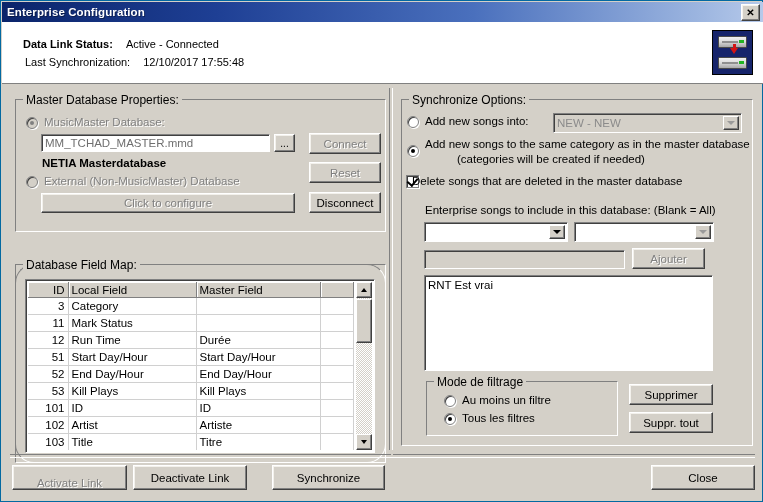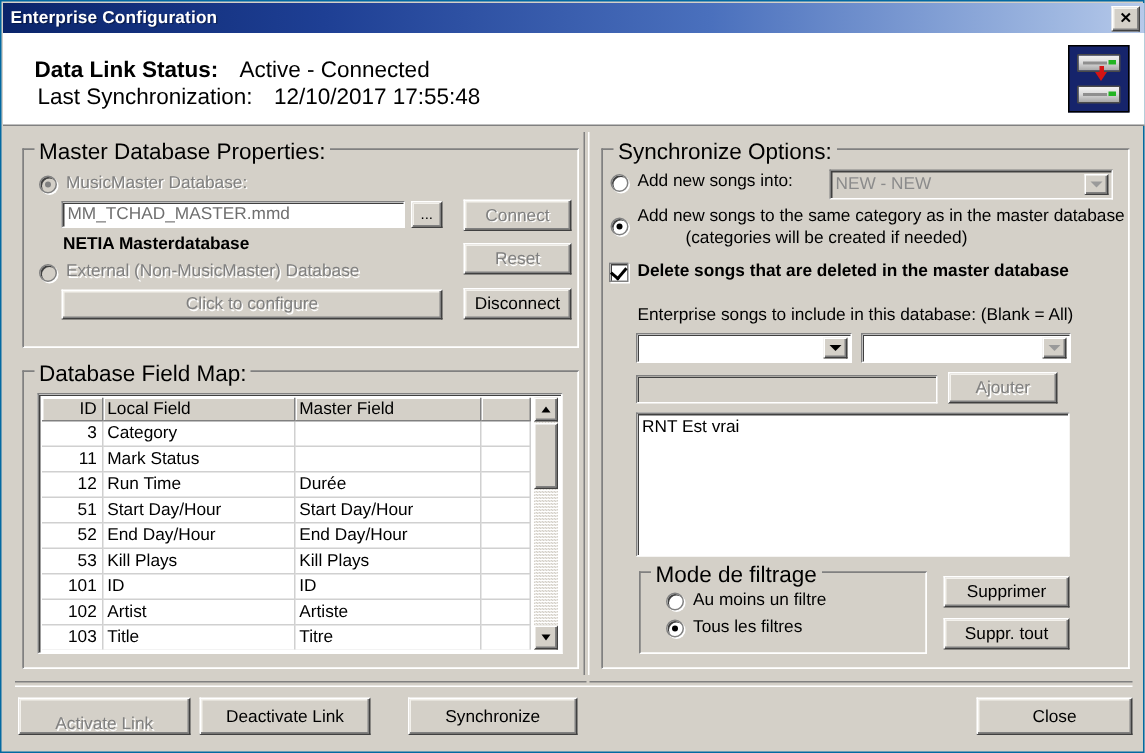--- a/index.html
+++ b/index.html
@@ -35,21 +35,21 @@
     font-size:10px;font-weight:bold;font-family:"Liberation Sans",sans-serif;line-height:1;
     cursor:default;
   }
   
   .header{
     position:absolute;left:1px;top:21px;width:761px;height:62px;
     background:#fff;
     border-bottom:1px solid #808080;
     box-sizing:border-box;
   }
-  .hdr-row{position:absolute;white-space:nowrap;font-size:15px;}
+  .hdr-row{position:absolute;white-space:nowrap;font-size:11px;}
   .hdr-lbl{font-weight:bold;}
   .hdr-val{font-weight:normal;}
   .sync-icon{
     position:absolute;right:10px;top:8px;width:41px;height:45px;
     background:#16246b;border:1px solid #000;
     box-sizing:border-box;
   }
   .srv{
     position:absolute;left:5px;width:29px;height:12px;
     background:linear-gradient(to bottom,#f2f2f2 0%,#dcdcdc 45%,#a8a8a8 100%);
@@ -68,21 +68,21 @@
   .bodywrap{position:absolute;left:1px;top:83px;width:761px;height:370px;}
   .vsplit{
     position:absolute;left:387px;top:4px;width:2px;height:362px;
     border-left:1px solid #808080;border-right:1px solid #ffffff;
   }
   
   .gbox{position:absolute;border:1px solid #808080;border-right-color:#fff;border-bottom-color:#fff;}
   .gbox-in{position:absolute;left:-1px;top:-1px;right:-1px;bottom:-1px;border:1px solid #fff;border-left-color:#808080;border-top-color:#808080;pointer-events:none;}
   .gbox-title{
     position:absolute;top:-7px;left:7px;background:#d4d0c8;padding:0 3px;
-    font-size:15px;white-space:nowrap;
+    font-size:12px;white-space:nowrap;
   }
   
   .btn{
     position:absolute;background:#d4d0c8;
     border:1px solid #fff;border-right-color:#404040;border-bottom-color:#404040;
     box-shadow:inset -1px -1px 0 #808080, inset 1px 1px 0 #f3f1ec;
     display:flex;align-items:center;justify-content:center;
     font-size:11.5px;font-family:"Liberation Sans",sans-serif;
     box-sizing:border-box;cursor:default;color:#000;
   }
@@ -261,21 +261,21 @@
         <span>Connect</span>
       </div>
       <div class="btn disabled" style="left:293px;top:62px;width:72px;height:21px;">
         <span>Reset</span>
       </div>
       <div class="btn" style="left:293px;top:92px;width:72px;height:21px;">
         <span>Disconnect</span>
       </div>
     </div>
 
-    <div class="gbox" style="left:13px;top:163px;width:369px;height:197px;">
+    <div class="gbox" style="left:13px;top:180px;width:369px;height:197px;border-radius:19px;">
       <div class="gbox-in"></div>
       <div class="gbox-title">Database Field Map:</div>
 
       <div class="grid" style="left:9px;top:14px;width:350px;height:174px;">
         <div class="grid-inner" style="right:20px;">
           <table class="fm">
             <colgroup>
                 <col style="width:40px">
                 <col style="width:128px">
                 <col style="width:124px">
@@ -376,21 +376,21 @@
 
       <div class="radio" style="left:5px;top:45px;">
         <div class="dot"></div>
       </div>
       <div class="lbl" style="left:23px;top:38px;">Add new songs to the same category as in the master database</div>
       <div class="lbl" style="left:23px;top:53px;margin-left:32px;">(categories will be created if needed)</div>
 
       <div class="chk" style="left:4px;top:75px;">
         <div class="mark"></div>
       </div>
-      <div class="lbl" style="left:23px;top:75px;font-weight:bold;">Delete songs that are deleted in the master database</div>
+      <div class="lbl" style="left:10px;top:75px;">Delete songs that are deleted in the master database</div>
 
       <div class="lbl" style="left:23px;top:104px;">Enterprise songs to include in this database: (Blank = All)</div>
 
       <div class="combo" style="left:22px;top:122px;width:144px;height:20px;">
         <span></span>
         <div class="combo-arrow">
             <div class="tri-down"></div>
           </div>
       </div>
       <div class="combo" style="left:172px;top:122px;width:140px;height:20px;">

